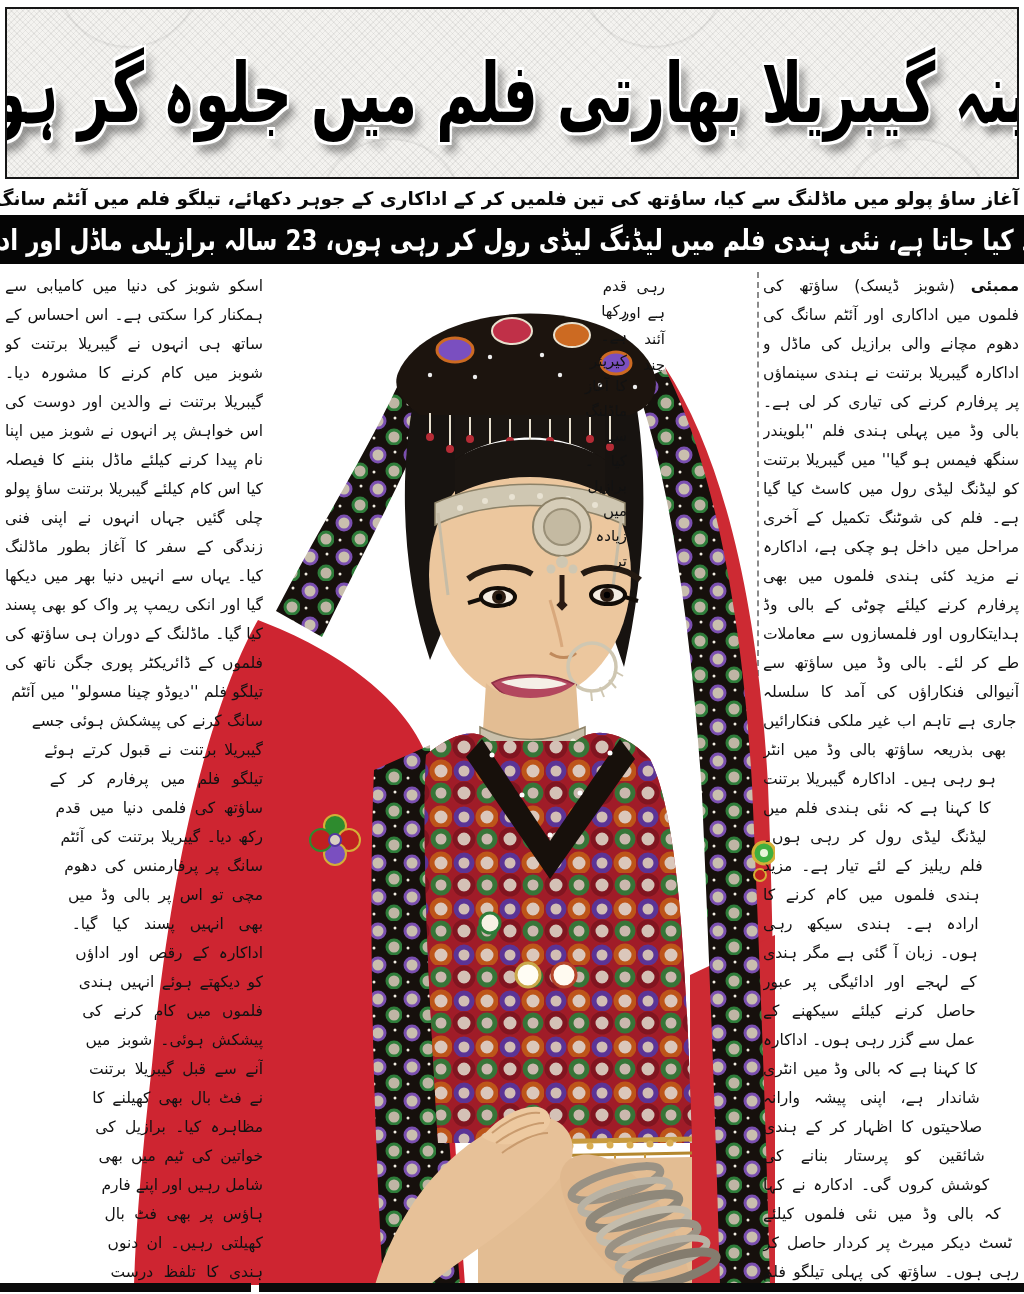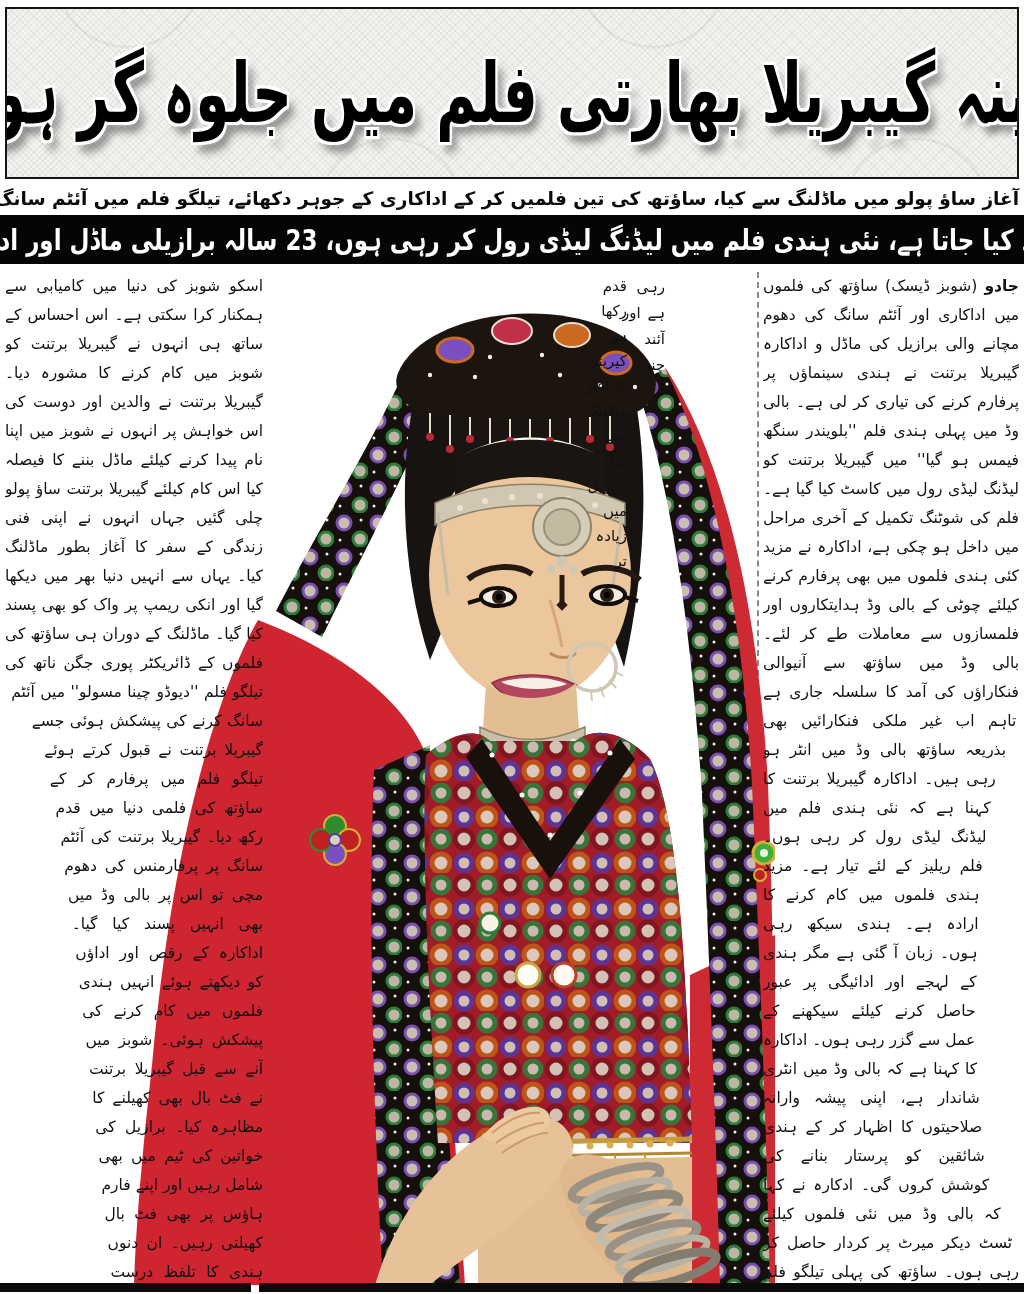--- a/index.html
+++ b/index.html
@@ -346,21 +346,21 @@
       <g>
         <circle cx="634" cy="578" r="11" fill="#3fae3f" stroke="#d4af37" stroke-width="3"></circle>
         <circle cx="634" cy="578" r="4" fill="#e8f5d8"></circle>
         <circle cx="630" cy="600" r="6" fill="#c02020" stroke="#d4af37" stroke-width="2"></circle>
       </g>
     </svg>
   </div>
 
   <div class="col col-right">
     <div class="shape-shoulder"></div>
-    <span class="dateline">جادو</span>
+    <span class="dateline">ممبئی</span>
     <span>(شوبز ڈیسک) ساؤتھ کی فلموں میں اداکاری اور آئٹم سانگ کی دھوم مچانے والی برازیل کی ماڈل و اداکارہ گیبریلا برتنت نے ہندی سینماؤں پر پرفارم کرنے کی تیاری کر لی ہے۔ بالی وڈ میں پہلی ہندی فلم ''بلویندر سنگھ فیمس ہو گیا'' میں گیبریلا برتنت کو لیڈنگ لیڈی رول میں کاسٹ کیا گیا ہے۔ فلم کی شوٹنگ تکمیل کے آخری مراحل میں داخل ہو چکی ہے، اداکارہ نے مزید کئی ہندی فلموں میں بھی پرفارم کرنے کیلئے چوٹی کے بالی وڈ ہدایتکاروں اور فلمسازوں سے معاملات طے کر لئے۔ بالی وڈ میں ساؤتھ سے آنیوالی فنکاراؤں کی آمد کا سلسلہ جاری ہے تاہم اب غیر ملکی فنکارائیں بھی بذریعہ ساؤتھ بالی وڈ میں انٹر ہو رہی ہیں۔ اداکارہ گیبریلا برتنت کا کہنا ہے کہ نئی ہندی فلم میں لیڈنگ لیڈی رول کر رہی ہوں۔ فلم ریلیز کے لئے تیار ہے۔ مزید ہندی فلموں میں کام کرنے کا ارادہ ہے۔ ہندی سیکھ رہی ہوں۔ زبان آ گئی ہے مگر ہندی کے لہجے اور ادائیگی پر عبور حاصل کرنے کیلئے سیکھنے کے عمل سے گزر رہی ہوں۔ اداکارہ کا کہنا ہے کہ بالی وڈ میں انٹری شاندار ہے، اپنی پیشہ وارانہ صلاحیتوں کا اظہار کر کے ہندی شائقین کو پرستار بنانے کی کوشش کروں گی۔ ادکارہ نے کہا کہ بالی وڈ میں نئی فلموں کیلئے ٹسٹ دیکر میرٹ پر کردار حاصل کر رہی ہوں۔ ساؤتھ کی پہلی تیلگو فلم میں آئٹم سانگ کے لئے بھی ہدایت کار کی خواہش پر انٹری ٹسٹ دیا جس میں منتخب ہونے کے بعد پرفارم کرنے کا موقع ملا۔ انہوں نے کہا کہ بالی وڈ میں اپنی پرفارمنس کا جادو جگانے کیلئے خوب محنت کی ہے۔ بالی وڈ میں نئے فنکاروں کی حوصلہ افزائی کی جاتی ہے اور میری پہلی فلم میں اہم کردار دینا بھی اسی رویے کی عکاسی ہے۔ اداکارہ کا کہنا ہے کہ بالی وڈ میں اپنے قدم جمانے کیلئے شروع میں تو بہت زیادہ محنت کر رہی ہوں۔ رقص کو پسند کیا جاتا ہے اور مجھے رقص سے جنون کی حد تک محبت ہے۔ انہوں نے کہا کہ نئی فلم میں اپنے کردار کو خوبی سے نبھا کر یادگار بنانے کی کوشش کروں گی۔ ساؤتھ کی فلم میں پہلے آئٹم سانگ کا زبردست رسپانس ملا ہے۔ آئندہ بھی آئٹم سانگ کرنے کا ارادہ ہے اور ہندی فلموں میں بھی جب موقع ملا تو آئٹم سانگ کروں گی۔ انہوں نے کہا کہ بالی وڈ میں آئٹم سانگ کی پسندیدگی بڑھ</span>
   </div>
 
   <div class="col col-mid-right">
     <div class="shape-head-right"></div>
     <span>رہی ہے اور آئند چند برسوں میں آئٹم سانگ ہندی سینما کی ضرورت بن جائے گا اس پر بھی فوکس کر رہی ہوں اور آگے بڑھنے کیلئے ہندی فلم کے جدید تقاضوں سے خود کو ہم آہنگ کرنے کیلئے بھرپور محنت کروں گی ۔ 23 سالہ برازیلی حسینہ گیبریلا برتنت نے اپنے والدین اور دوست کے کہنے پر شوبز میں</span>
   </div>
 
   <div class="col col-mid-left">
     <div class="shape-head-left"></div>

